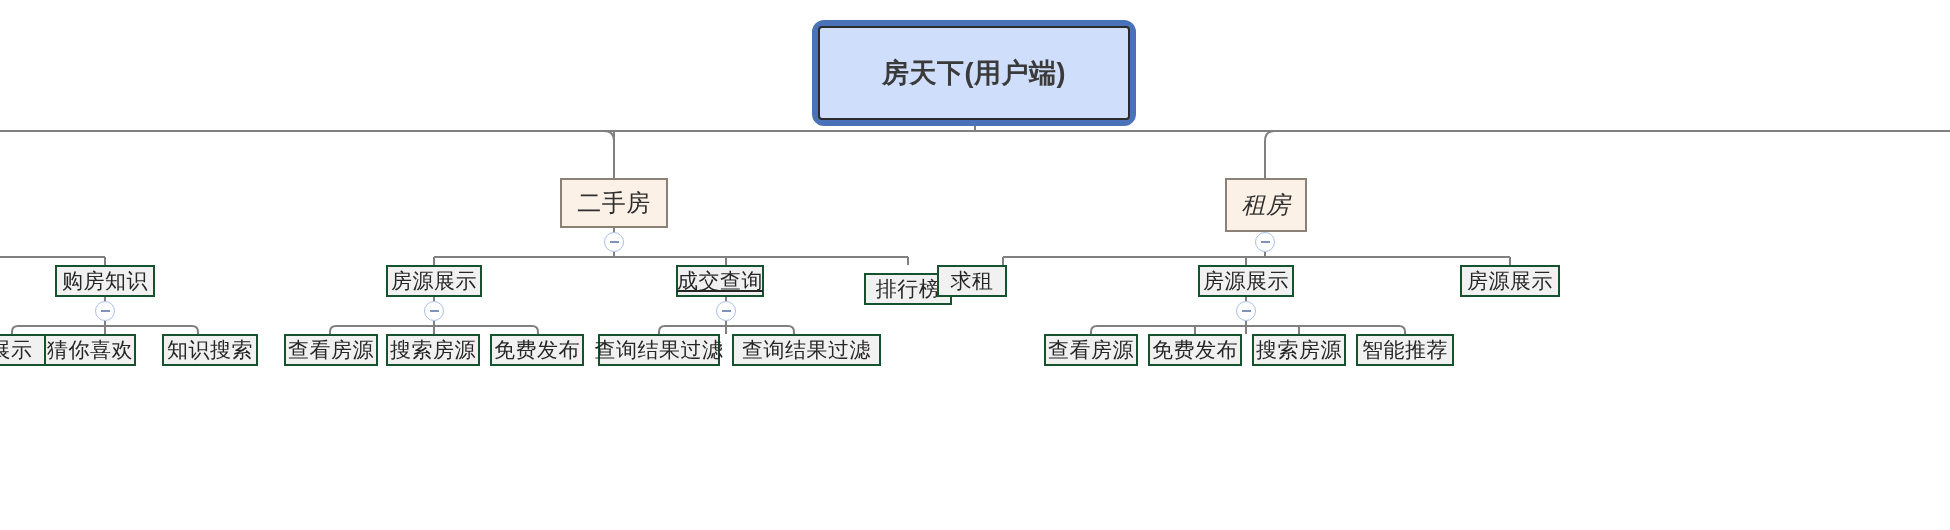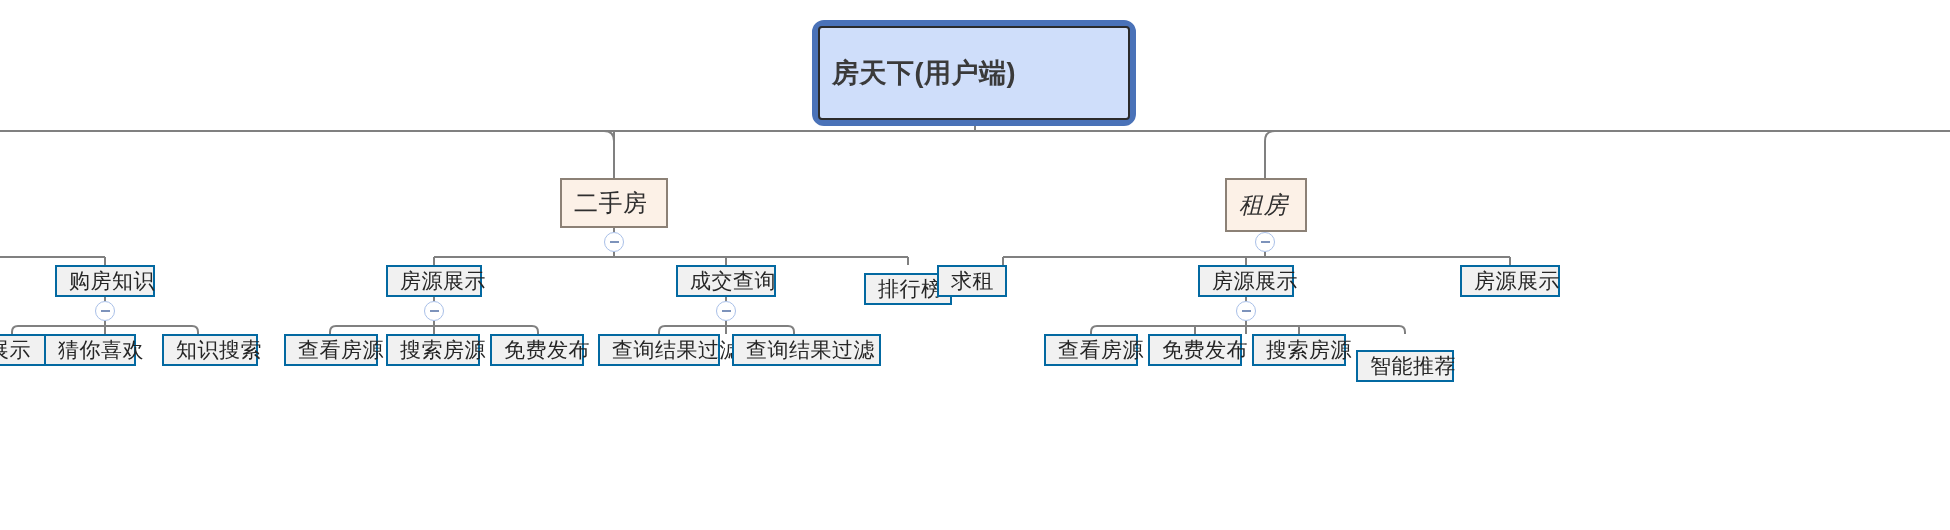--- a/index.html
+++ b/index.html
@@ -31,24 +31,24 @@
     fill: none;
     stroke: #808080;
     stroke-width: 2;
   }
   
   .node {
     position: absolute;
     box-sizing: border-box;
     display: flex;
     align-items: center;
+    justify-content: center;
     white-space: nowrap;
     color: #404040;
     letter-spacing: 0.5px;
-    padding-left: 12px;
   }
   
   .node.root {
     background: #cfdefa;
     border: 2px solid #2b2b2b;
     border-radius: 4px;
     font-size: 27px;
     font-weight: bold;
     color: #3a3a3a;
   }
@@ -62,21 +62,21 @@
   
   .node.lvl2 {
     background: #fcf1e7;
     border: 2px solid #8c8176;
     font-size: 24px;
     color: #2f2f2f;
   }
   
   .node.lvl3, .node.lvl4 {
     background: #f1f1f1;
-    border: 2px solid #0369a1;
+    border: 2px solid #14532d;
     font-size: 21px;
     color: #262626;
   }
   
   .toggle {
     position: absolute;
     width: 20px;
     height: 20px;
     border-radius: 50%;
     background: #ffffff;
@@ -164,21 +164,21 @@
   <div class="node lvl2" style="left:1225px; top:178px; width:82px; height:54px;font-style:italic;">
     <span>租房</span>
   </div>
 
   <div class="node lvl3" style="left:55px; top:265px; width:100px; height:32px;">
     <span>购房知识</span>
   </div>
   <div class="node lvl3" style="left:386px; top:265px; width:96px; height:32px;">
     <span>房源展示</span>
   </div>
-  <div class="node lvl3" style="left:676px; top:265px; width:100px; height:32px;">
+  <div class="node lvl3" style="left:676px; top:265px; width:88px; height:32px;text-decoration:underline;">
     <span>成交查询</span>
   </div>
   <div class="node lvl3" style="left:864px; top:265px; width:88px; height:32px;margin-top:8px;">
     <span>排行榜</span>
   </div>
   <div class="node lvl3" style="left:937px; top:265px; width:70px; height:32px;">
     <span>求租</span>
   </div>
   <div class="node lvl3" style="left:1198px; top:265px; width:96px; height:32px;">
     <span>房源展示</span>
@@ -213,21 +213,21 @@
   </div>
   <div class="node lvl4" style="left:1044px; top:334px; width:94px; height:32px;">
     <span>查看房源</span>
   </div>
   <div class="node lvl4" style="left:1148px; top:334px; width:94px; height:32px;">
     <span>免费发布</span>
   </div>
   <div class="node lvl4" style="left:1252px; top:334px; width:94px; height:32px;">
     <span>搜索房源</span>
   </div>
-  <div class="node lvl4" style="left:1356px; top:334px; width:98px; height:32px;margin-top:16px;">
+  <div class="node lvl4" style="left:1356px; top:334px; width:98px; height:32px;">
     <span>智能推荐</span>
   </div>
 
   <div class="toggle" style="left:604px; top:232px;"></div>
   <div class="toggle" style="left:1255px; top:232px;"></div>
   <div class="toggle" style="left:95px; top:301px;"></div>
   <div class="toggle" style="left:424px; top:301px;"></div>
   <div class="toggle" style="left:716px; top:301px;"></div>
   <div class="toggle" style="left:1236px; top:301px;"></div>
 

